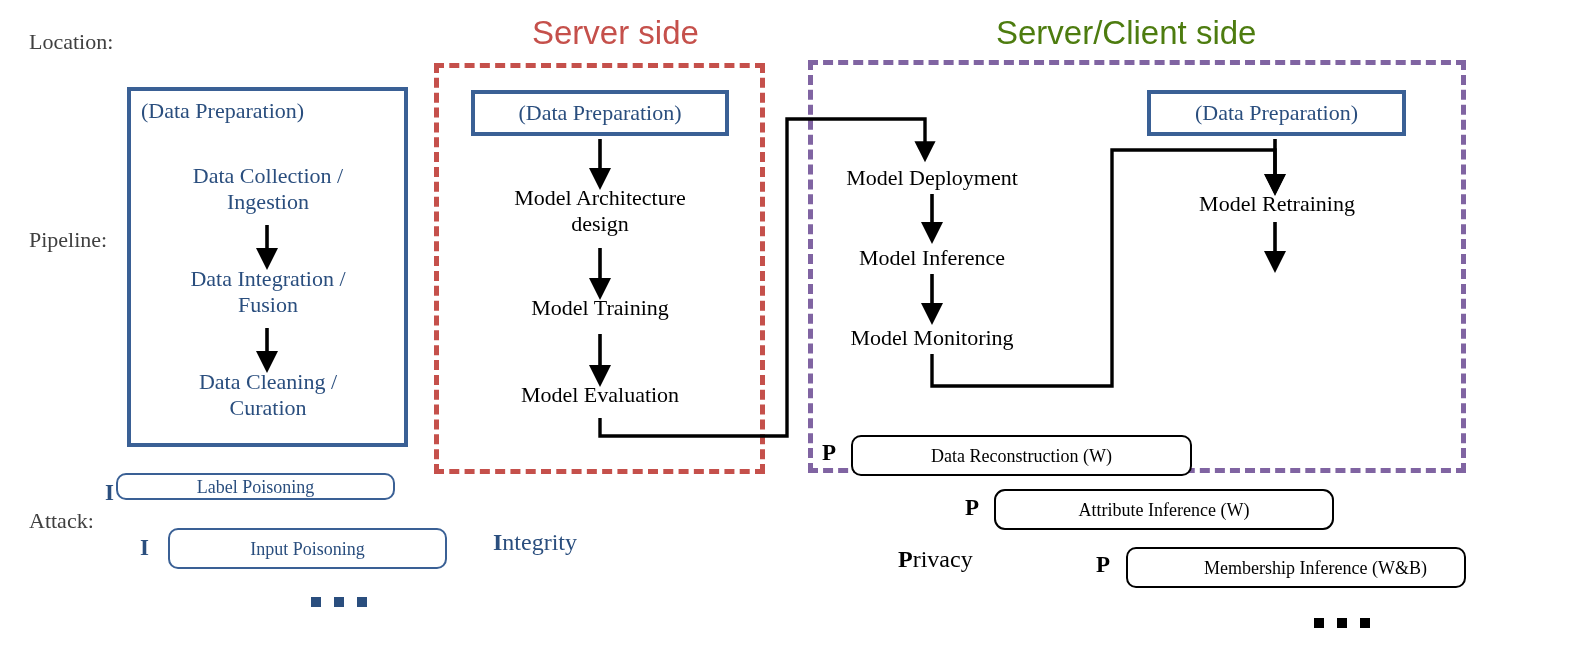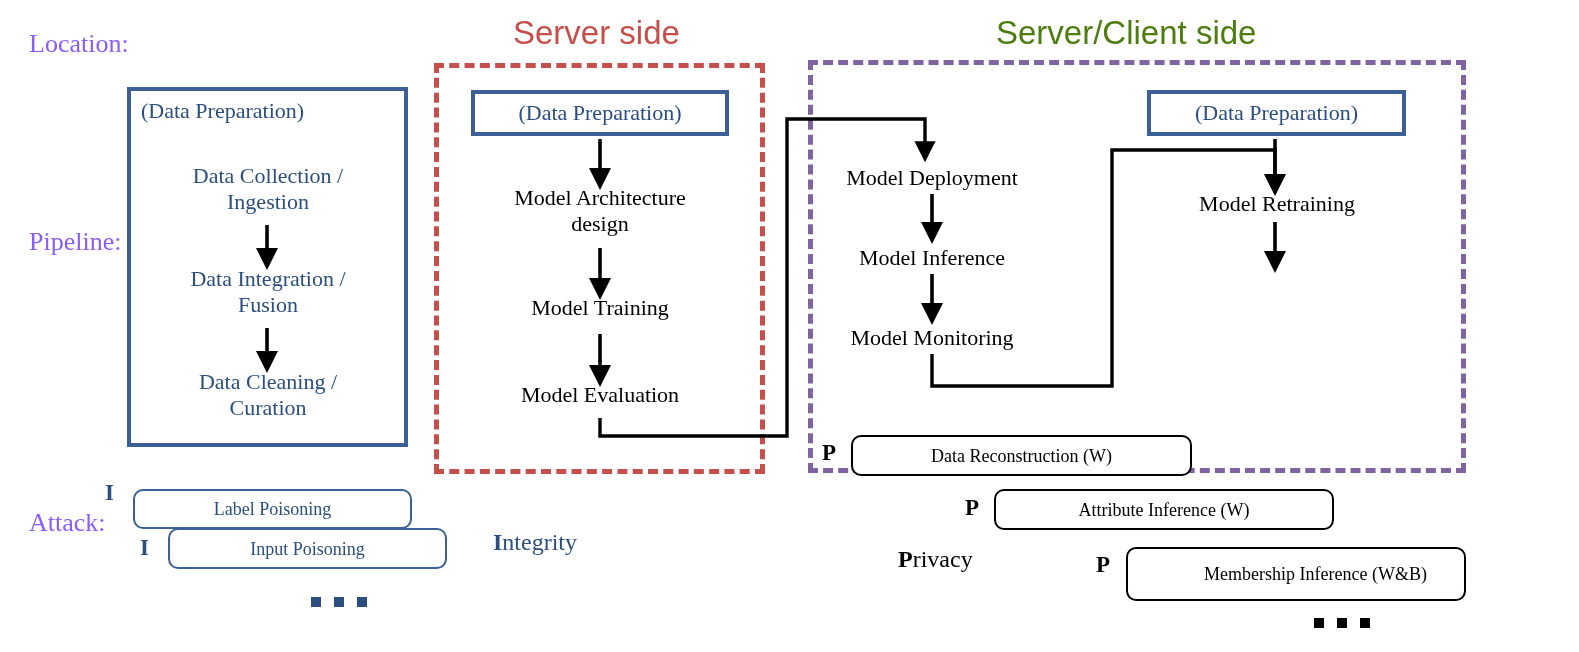--- a/index.html
+++ b/index.html
@@ -16,34 +16,34 @@
     width: 1579px;
     height: 652px;
     background: #ffffff;
     overflow: hidden;
   }
   .abs { position: absolute; }
 
   
   .rowlabel {
     font-family: "Liberation Serif", "DejaVu Serif", serif;
-    font-size: 26px;
-    color: #8b5cf6;
+    font-size: 22px;
+    color: #404040;
     white-space: nowrap;
     line-height: 1;
   }
 
   
   .zone-title {
     font-family: "Liberation Sans", "DejaVu Sans", sans-serif;
     font-size: 33px;
     white-space: nowrap;
     line-height: 1;
   }
-  .zone-title.red { color: #C5504B; }
+  .zone-title.red { color: #C5504B; margin-left: 19px; }
   .zone-title.purple { color: #4d7c0f; }
 
   
   .zone-box {
     box-sizing: border-box;
     background: transparent;
   }
   .zone-box.red {
     border: 5px dashed #C5504B;
   }
@@ -209,21 +209,21 @@
     <line x1="932" y1="274" x2="932" y2="312" stroke="#000" stroke-width="3.6" marker-end="url(#arrowhead)"></line>
 
     <polyline points="932,354 932,386 1112,386 1112,150 1275,150 1275,183" fill="none" stroke="#000" stroke-width="3.4" marker-end="url(#arrowhead)"></polyline>
 
     <line x1="1275" y1="139" x2="1275" y2="183" stroke="#000" stroke-width="3.6" marker-end="url(#arrowhead)"></line>
 
     <line x1="1275" y1="222" x2="1275" y2="260" stroke="#000" stroke-width="3.6" marker-end="url(#arrowhead)"></line>
   </svg>
 
   <div class="abs prefix blue" style="left:105px; top:481px;">I</div>
-  <div class="abs attack-pill blue" style="left:133px; top:473px; width:279px; height:40px;margin-top:16px;">
+  <div class="abs attack-pill blue" style="left:116px; top:473px; width:279px; height:27px;">
     <span class="attack-label blue">Label Poisoning</span>
   </div>
 
   <div class="abs prefix blue" style="left:140px; top:536px;">I</div>
   <div class="abs attack-pill blue" style="left:168px; top:528px; width:279px; height:41px;">
     <span class="attack-label blue">Input Poisoning</span>
   </div>
 
   <div class="abs dots blue" style="left:311px; top:597px;">
     <i></i>
@@ -234,26 +234,26 @@
   <div class="abs category blue" style="left:493px; top:530px;">
     <span class="cap">I</span><span>ntegrity</span>
   </div>
 
   <div class="abs prefix black" style="left:822px; top:441px;">P</div>
   <div class="abs attack-pill black" style="left:851px; top:435px; width:341px; height:41px;">
     <span class="attack-label black">Data Reconstruction (W)</span>
   </div>
 
   <div class="abs prefix black" style="left:965px; top:496px;">P</div>
-  <div class="abs attack-pill black" style="left:994px; top:489px; width:340px; height:41px;">
+  <div class="abs attack-pill black" style="left:994px; top:489px; width:340px; height:41px;border-radius:11px;">
     <span class="attack-label black">Attribute Inference (W)</span>
   </div>
 
   <div class="abs prefix black" style="left:1096px; top:553px;">P</div>
-  <div class="abs attack-pill black" style="left:1126px; top:547px; width:340px; height:54px;padding-left:39px;">
+  <div class="abs attack-pill black" style="left:1126px; top:547px; width:340px; height:41px;padding-left:39px;">
     <span class="attack-label black">Membership Inference (W&amp;B)</span>
   </div>
 
   <div class="abs dots black" style="left:1314px; top:618px;">
     <i></i>
       <i></i>
       <i></i>
   </div>
 
   <div class="abs category black" style="left:898px; top:547px;">

